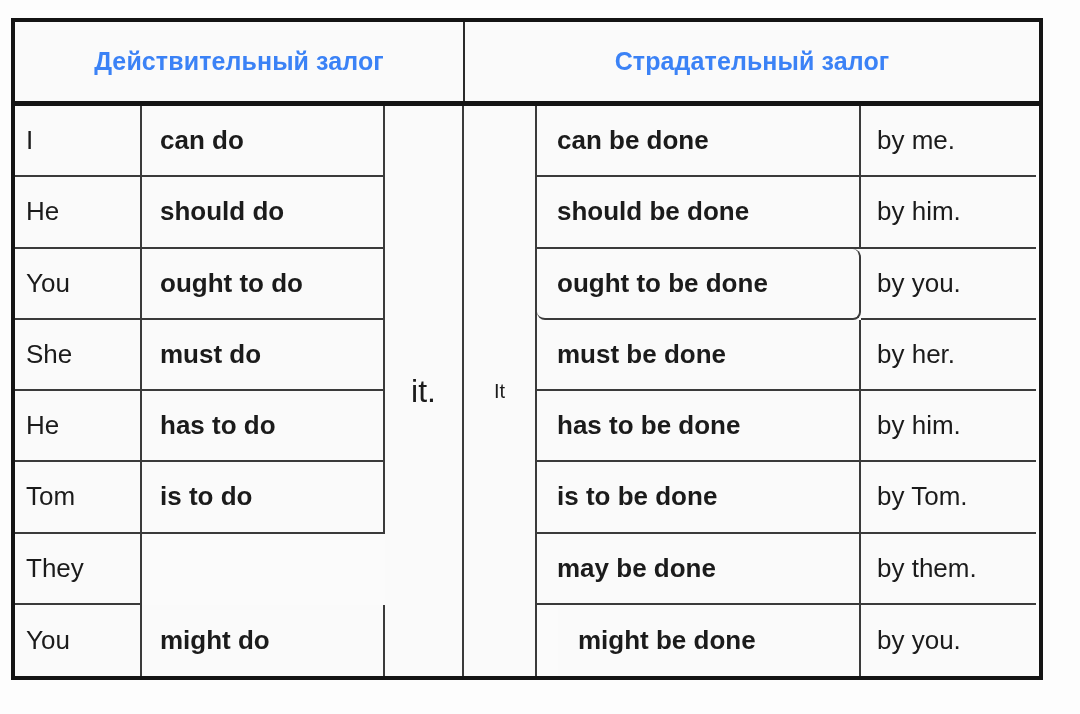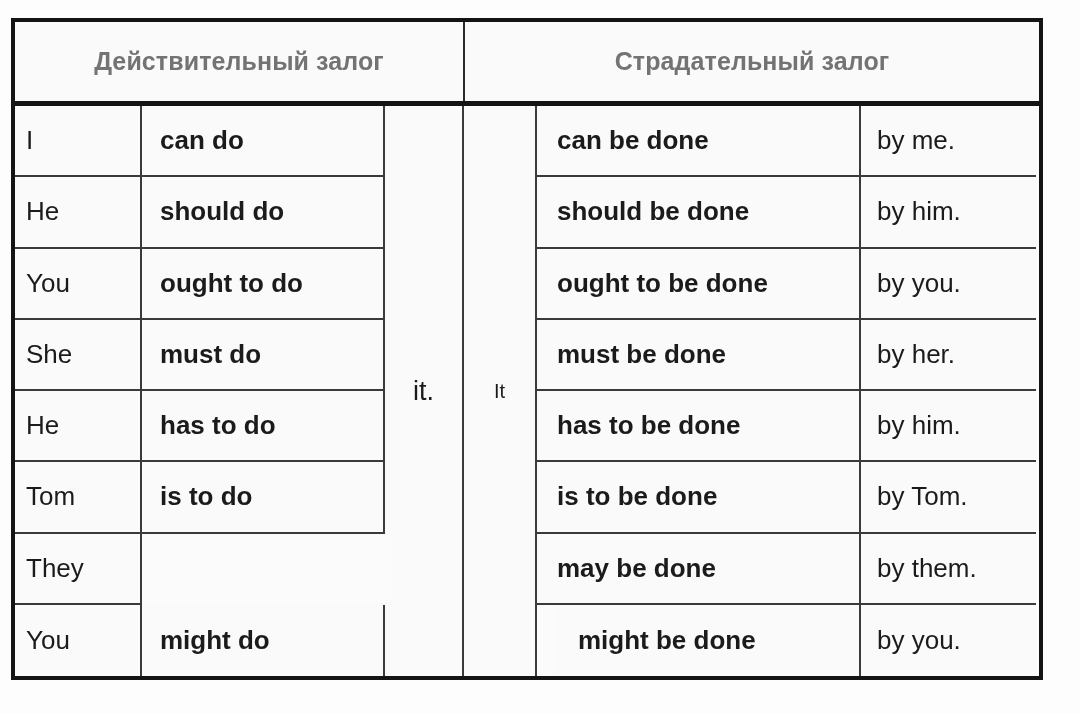--- a/index.html
+++ b/index.html
@@ -45,21 +45,21 @@
     border-bottom: 5px solid #141414;
     box-sizing: border-box;
     background: #fafafa;
   }
   .header-cell {
     display: flex;
     align-items: center;
     justify-content: center;
     font-weight: bold;
     font-size: 25px;
-    color: #737373;
+    color: #3b82f6;
     letter-spacing: 0.1px;
     box-sizing: border-box;
     background: #fafafa;
   }
   .header-cell.active-voice {
     width: 450px;
     border-right: 2px solid #2a2a2a;
   }
   .header-cell.passive-voice {
     flex: 1;
@@ -108,21 +108,21 @@
   }
   .cell.active-verb.last-row { border-bottom: none; }
 
   
   .cell.object-active {
     grid-column: 3;
     grid-row: 1 / span 8;
     justify-content: center;
     align-items: center;
     font-weight: normal;
-    font-size: 27px;
+    font-size: 32px;
     border-right: 2px solid #3a3a3a;
   }
 
   
   .cell.subject-passive {
     grid-column: 4;
     grid-row: 1 / span 8;
     justify-content: center;
     align-items: center;
     font-weight: normal;
@@ -168,21 +168,21 @@
       <div class="cell object-active">it.</div>
       <div class="cell subject-passive">It</div>
 
       <div class="cell pronoun" style="grid-column:1;grid-row:2;">He</div>
       <div class="cell active-verb" style="grid-column:2;grid-row:2;">should do</div>
       <div class="cell passive-verb" style="grid-column:5;grid-row:2;">should be done</div>
       <div class="cell agent" style="grid-column:6;grid-row:2;">by him.</div>
 
       <div class="cell pronoun" style="grid-column:1;grid-row:3;">You</div>
       <div class="cell active-verb" style="grid-column:2;grid-row:3;">ought to do</div>
-      <div class="cell passive-verb" style="grid-column:5;grid-row:3;">ought to be done</div>
+      <div class="cell passive-verb" style="grid-column:5;grid-row:3;border-radius:8px;">ought to be done</div>
       <div class="cell agent" style="grid-column:6;grid-row:3;">by you.</div>
 
       <div class="cell pronoun" style="grid-column:1;grid-row:4;">She</div>
       <div class="cell active-verb" style="grid-column:2;grid-row:4;">must do</div>
       <div class="cell passive-verb" style="grid-column:5;grid-row:4;">must be done</div>
       <div class="cell agent" style="grid-column:6;grid-row:4;">by her.</div>
 
       <div class="cell pronoun" style="grid-column:1;grid-row:5;">He</div>
       <div class="cell active-verb" style="grid-column:2;grid-row:5;">has to do</div>
       <div class="cell passive-verb" style="grid-column:5;grid-row:5;">has to be done</div>

